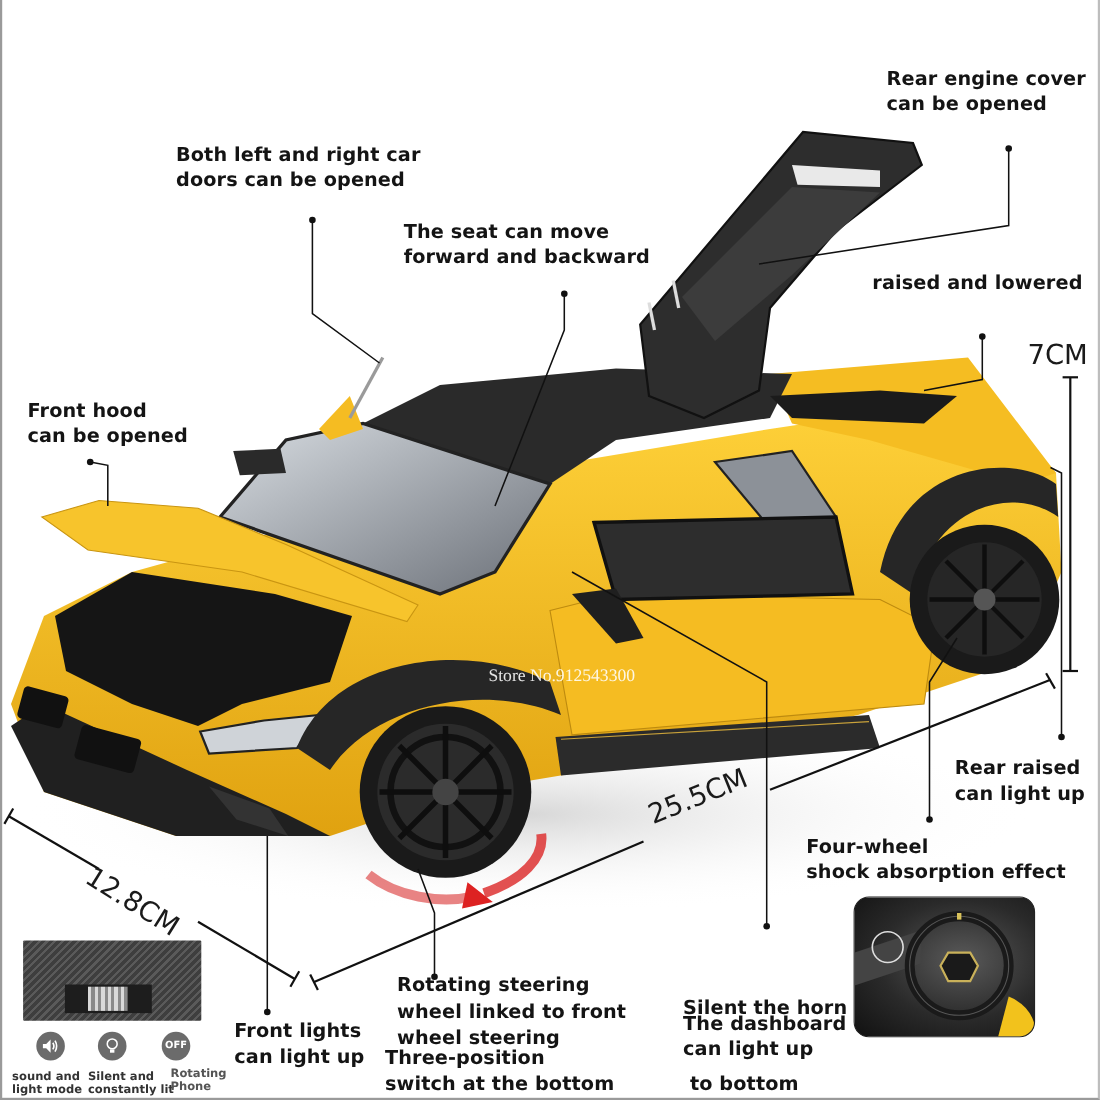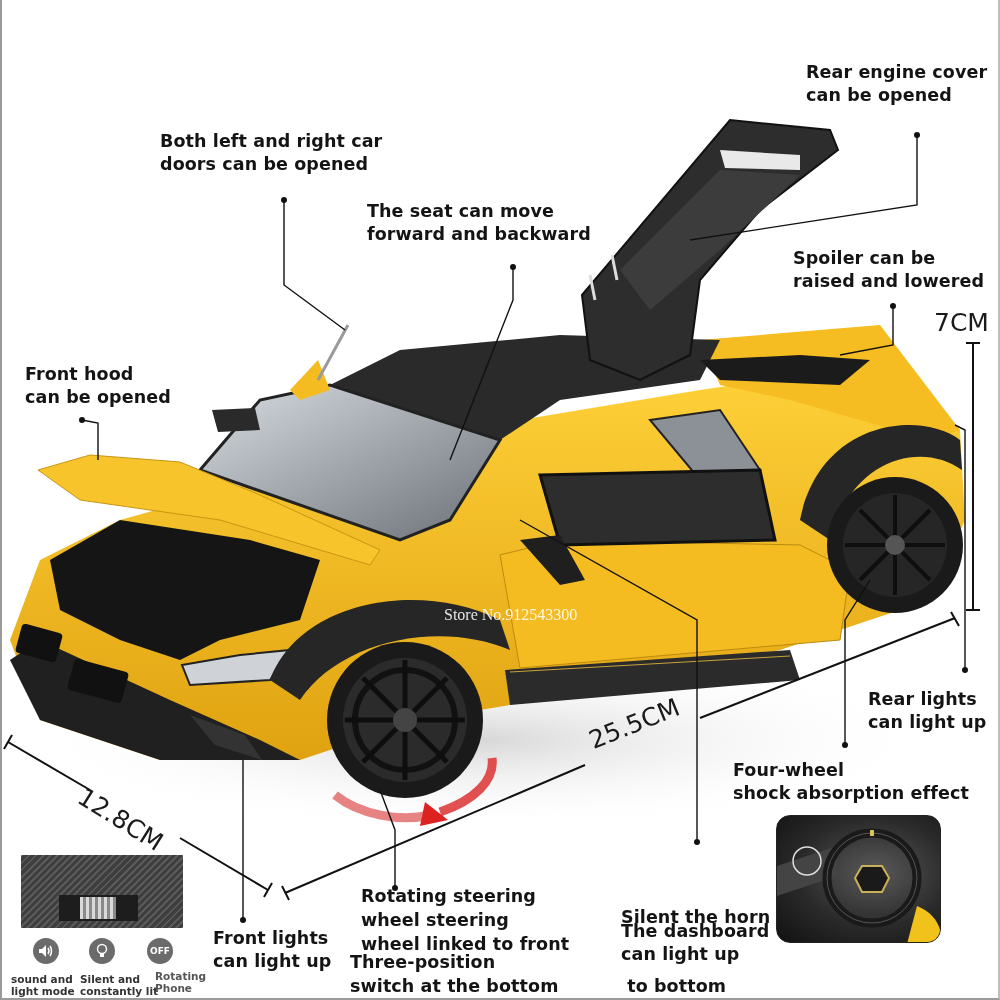--- a/index.html
+++ b/index.html
@@ -180,47 +180,46 @@
 </div>
 <div class="label" style="left:160px; top:130px;">
   <div>Both left and right car</div>
   <div>doors can be opened</div>
 </div>
 <div class="label" style="left:367px; top:200px;">
   <div>The seat can move</div>
   <div>forward and backward</div>
 </div>
 <div class="label" style="left:793px; top:247px;">
-  <div>Spoiler can be</div>
   <div>raised and lowered</div>
 </div>
 <div class="label" style="left:25px; top:363px;">
   <div>Front hood</div>
   <div>can be opened</div>
 </div>
 <div class="label" style="left:868px; top:688px;">
-  <div>Rear lights</div>
+  <div>Rear raised</div>
   <div>can light up</div>
 </div>
 <div class="label" style="left:733px; top:759px;">
   <div>Four-wheel</div>
   <div>shock absorption effect</div>
 </div>
 <div class="label" style="left:621px; top:860px; white-space: pre;">
   <div>Silent the horn</div>
   <div style="white-space: pre;"> to bottom</div>
 </div>
 <div class="label" style="left:621px; top:920px;">
   <div>The dashboard</div>
   <div>can light up</div>
 </div>
 <div class="label" style="left:361px; top:884px; line-height: 24px;">
   <div>Rotating steering</div>
+  <div>wheel linked to front</div>
   <div>wheel steering</div>
-  <div>wheel linked to front</div>
 </div>
 <div class="label" style="left:350px; top:950px; line-height: 24px;">
   <div>Three-position</div>
   <div>switch at the bottom</div>
 </div>
 <div class="label" style="left:213px; top:927px;">
   <div>Front lights</div>
   <div>can light up</div>
 </div>
 

